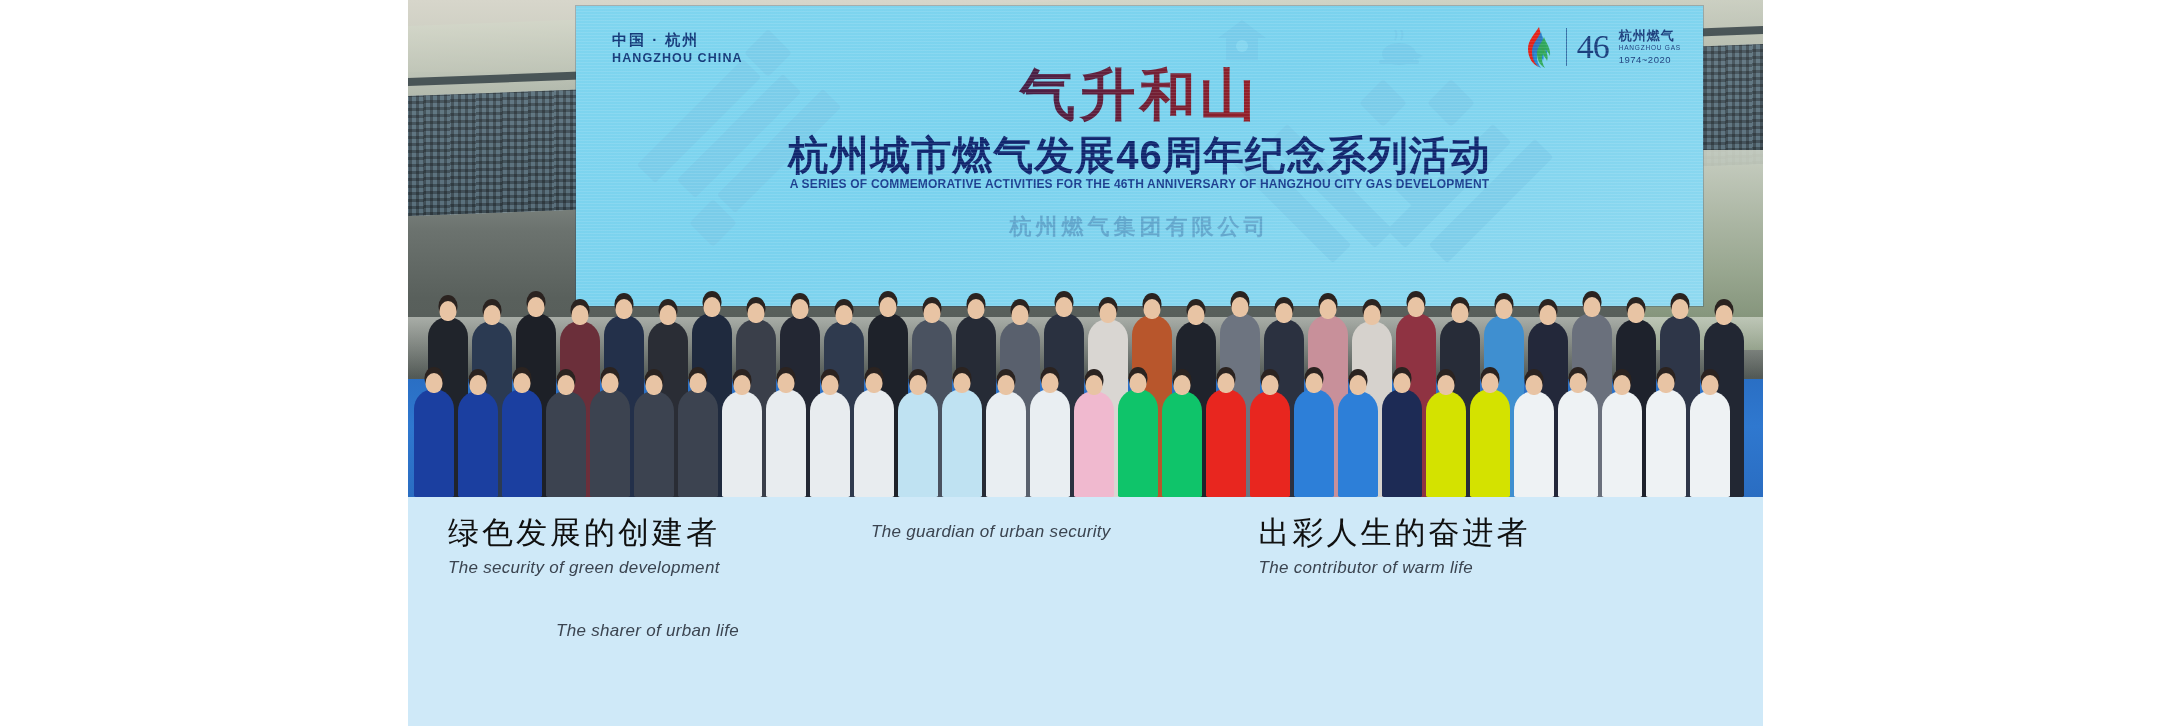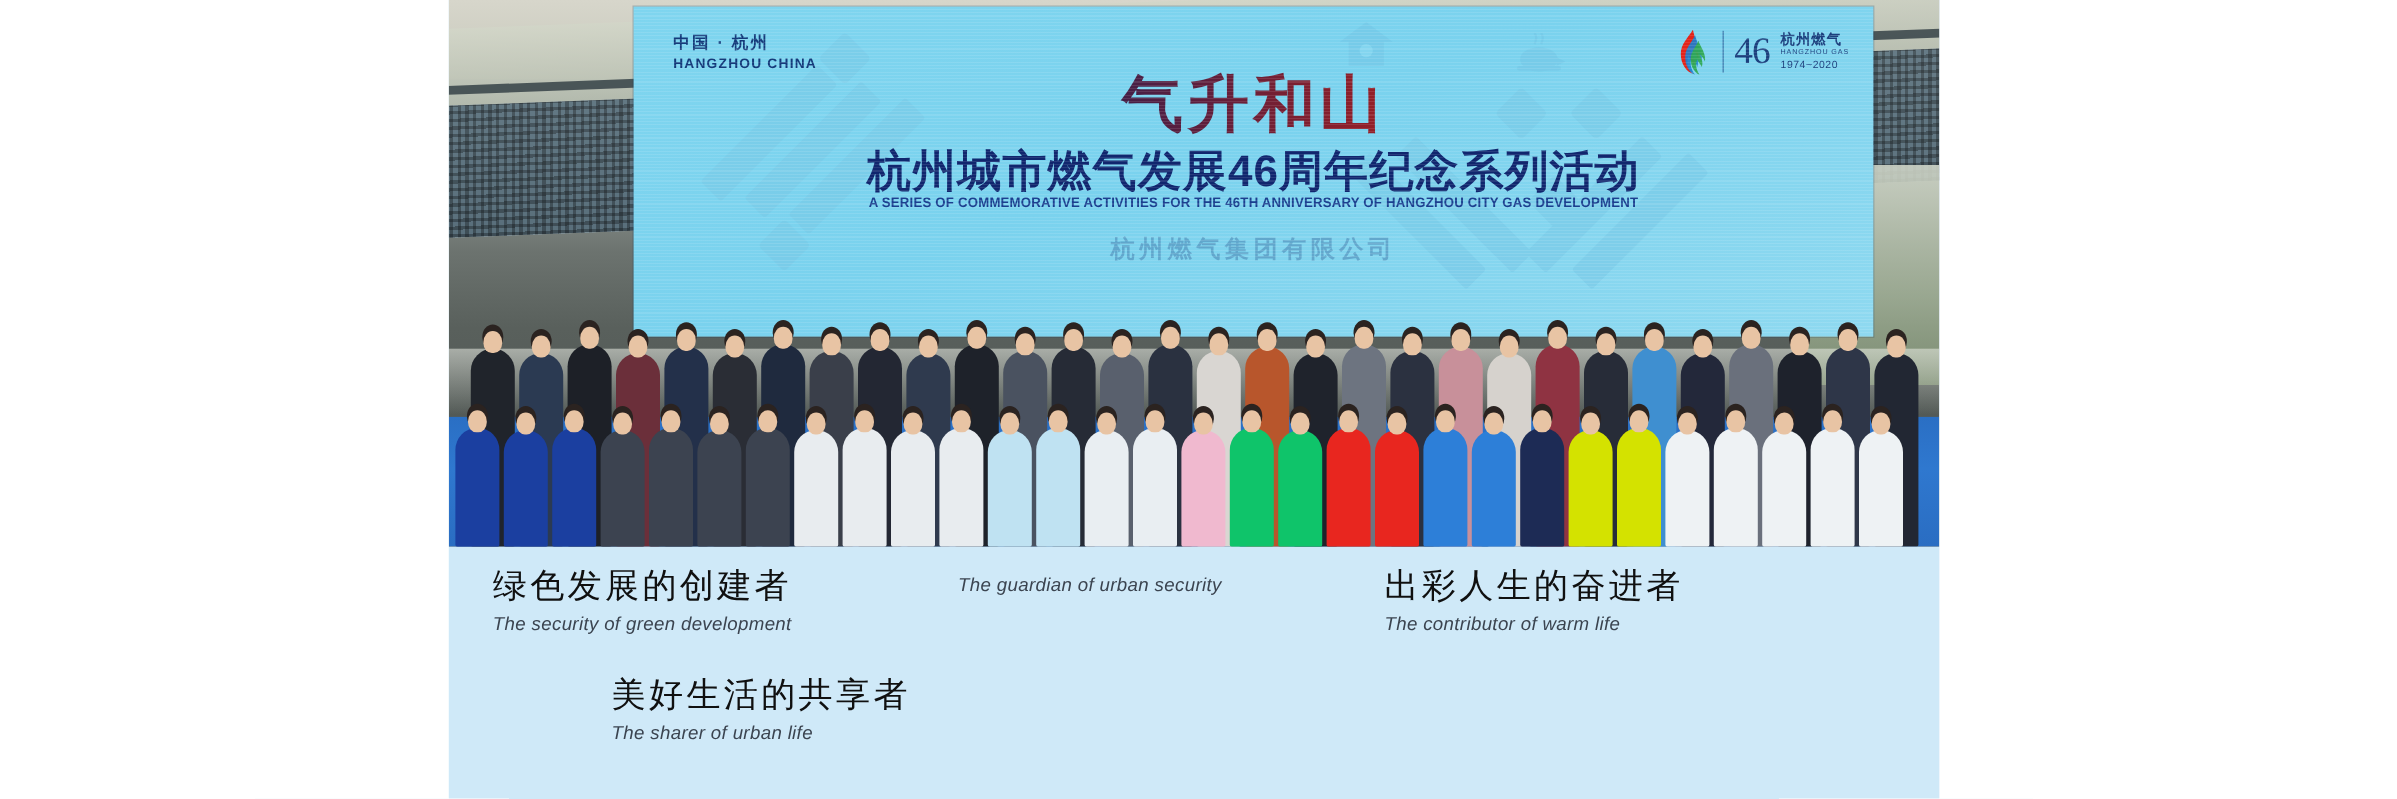--- a/index.html
+++ b/index.html
@@ -560,21 +560,20 @@
           <div class="cap-en">The guardian of urban security</div>
         </div>
         <div class="cap-item" style="margin-left:148px;">
           <div class="cap-cn">出彩人生的奋进者</div>
           <div class="cap-en">The contributor of warm life</div>
         </div>
       </div>
 
       <div class="cap-row row2">
         <div class="cap-item" style="margin-left:148px;">
-          <div class="cap-cn">美好生活的共享者</div>
           <div class="cap-en">The sharer of urban life</div>
         </div>
       </div>
 
     </div>
 
   </div>
 </div>
 
 </body></html>

